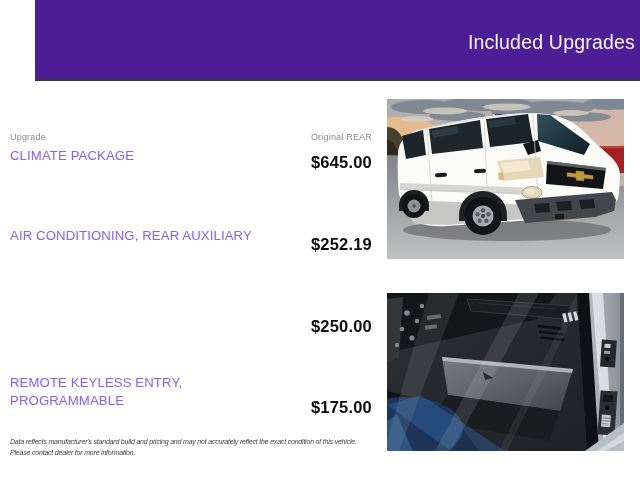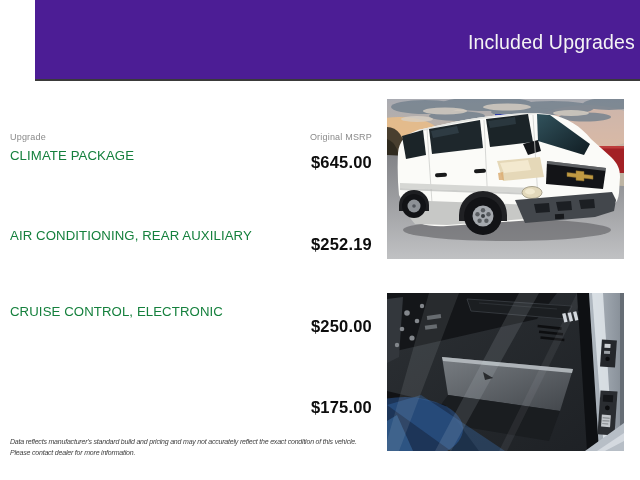--- a/index.html
+++ b/index.html
@@ -14,21 +14,21 @@
     background:#4c1d95; border-bottom:2px solid #3a3a3a;margin-left:35px;
   }
   .title {
     position:absolute; right:32px; top:31px; color:#f4f4f4;
     font-size:19.5px; font-weight:400; letter-spacing:0.2px; white-space:nowrap;
   }
   .colhead { position:absolute; font-size:9px; color:#8a8a8a; letter-spacing:0.2px;margin-top:34px; }
   .colhead.upgrade { left:10px; top:98px; }
   .colhead.msrp { right:268px; top:98px; }
   .rlabel {
-    position:absolute; left:10px; font-size:13.2px; color:#15803d;
+    position:absolute; left:10px; font-size:13.2px; color:#8b5cf6;
     line-height:17.5px; letter-spacing:0.1px; white-space:nowrap;
   }
   .l0 { top:147px; } .l1 { top:227px; } .l2 { top:303px; }
   .l3 { top:374px; white-space:normal; width:235px; }
   .rprice {
     position:absolute; right:268px; font-size:16.5px; font-weight:700;
     color:#0d0d0d; letter-spacing:0.2px; line-height:19px;margin-top:8px;
   }
   .p0 { top:145px; } .p1 { top:227px; } .p2 { top:309px; } .p3 { top:390px; }
   .disclaimer {
@@ -43,31 +43,31 @@
 </head>
 <body>
 
 <div class="page">
 
   <div class="header">
     <div class="title">Included Upgrades</div>
   </div>
 
   <span class="colhead upgrade">Upgrade</span>
-  <span class="colhead msrp">Original MSRP</span>
+  <span class="colhead msrp">Original REAR</span>
 
   <span class="rlabel l0">CLIMATE PACKAGE</span>
   <span class="rprice p0">$645.00</span>
 
   <span class="rlabel l1">AIR CONDITIONING, REAR AUXILIARY</span>
   <span class="rprice p1">$252.19</span>
 
-  <span class="rlabel l2">CRUISE CONTROL, ELECTRONIC</span>
   <span class="rprice p2">$250.00</span>
 
+  <span class="rlabel l3">REMOTE KEYLESS ENTRY, PROGRAMMABLE</span>
   <span class="rprice p3">$175.00</span>
 
   <p class="disclaimer">
     <span>Data reflects manufacturer's standard build and pricing and may not accurately reflect the exact condition of this vehicle.</span><br>
     <span>Please contact dealer for more information.</span>
   </p>
 
   <figure class="photo exterior">
     <svg viewBox="0 0 237 160" preserveAspectRatio="none">
       <defs>

